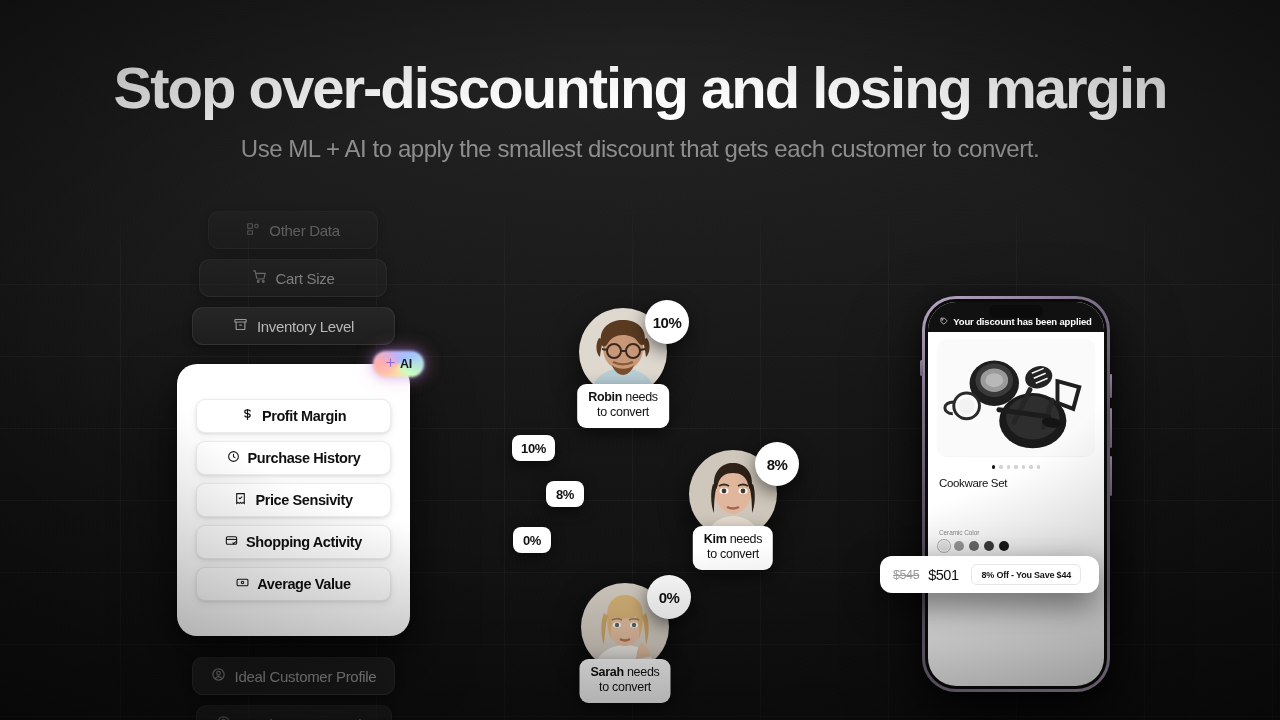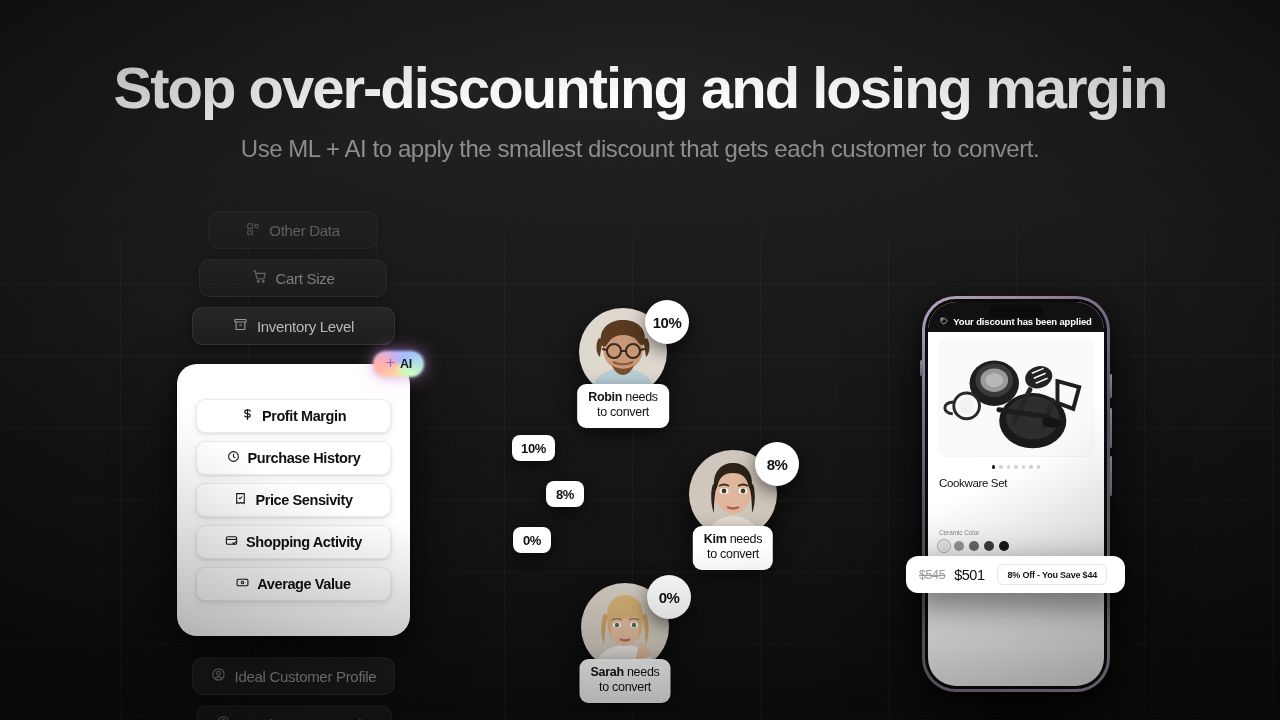--- a/index.html
+++ b/index.html
@@ -201,21 +201,21 @@
   .sb1{ top:78px; height:24px; }
   .sb2{ top:112px; height:40px; }
   .sb3{ top:160px; height:40px; }
   .sb-left{
     position:absolute; left:-2px; top:64px; width:2.5px; height:16px;
     border-radius:2px; background:linear-gradient(180deg,#8d8194,#6a5f73);
   }
 
   
   .price-card{
-    position:absolute; left:906px; top:556px; width:219px; height:37px;
+    position:absolute; left:880px; top:556px; width:219px; height:37px;
     background:#fff; border-radius:12px; z-index:7;
     display:flex; align-items:center; padding:0 13px; gap:9px;
     box-shadow:0 12px 34px rgba(0,0,0,.55);
   }
   .price-old{ font-size:12.5px; color:#9b9b9b; text-decoration:line-through; letter-spacing:-0.4px; }
   .price-new{ font-size:14.5px; font-weight:400; color:#0e0e0e; letter-spacing:-0.5px; }
   .price-tag{
     margin-left:4px; height:21px; padding:9px 9px; border-radius:6px;
     border:1px solid #e6e6e6; background:#fff;
     display:flex; align-items:center; font-size:9px; font-weight:700;

